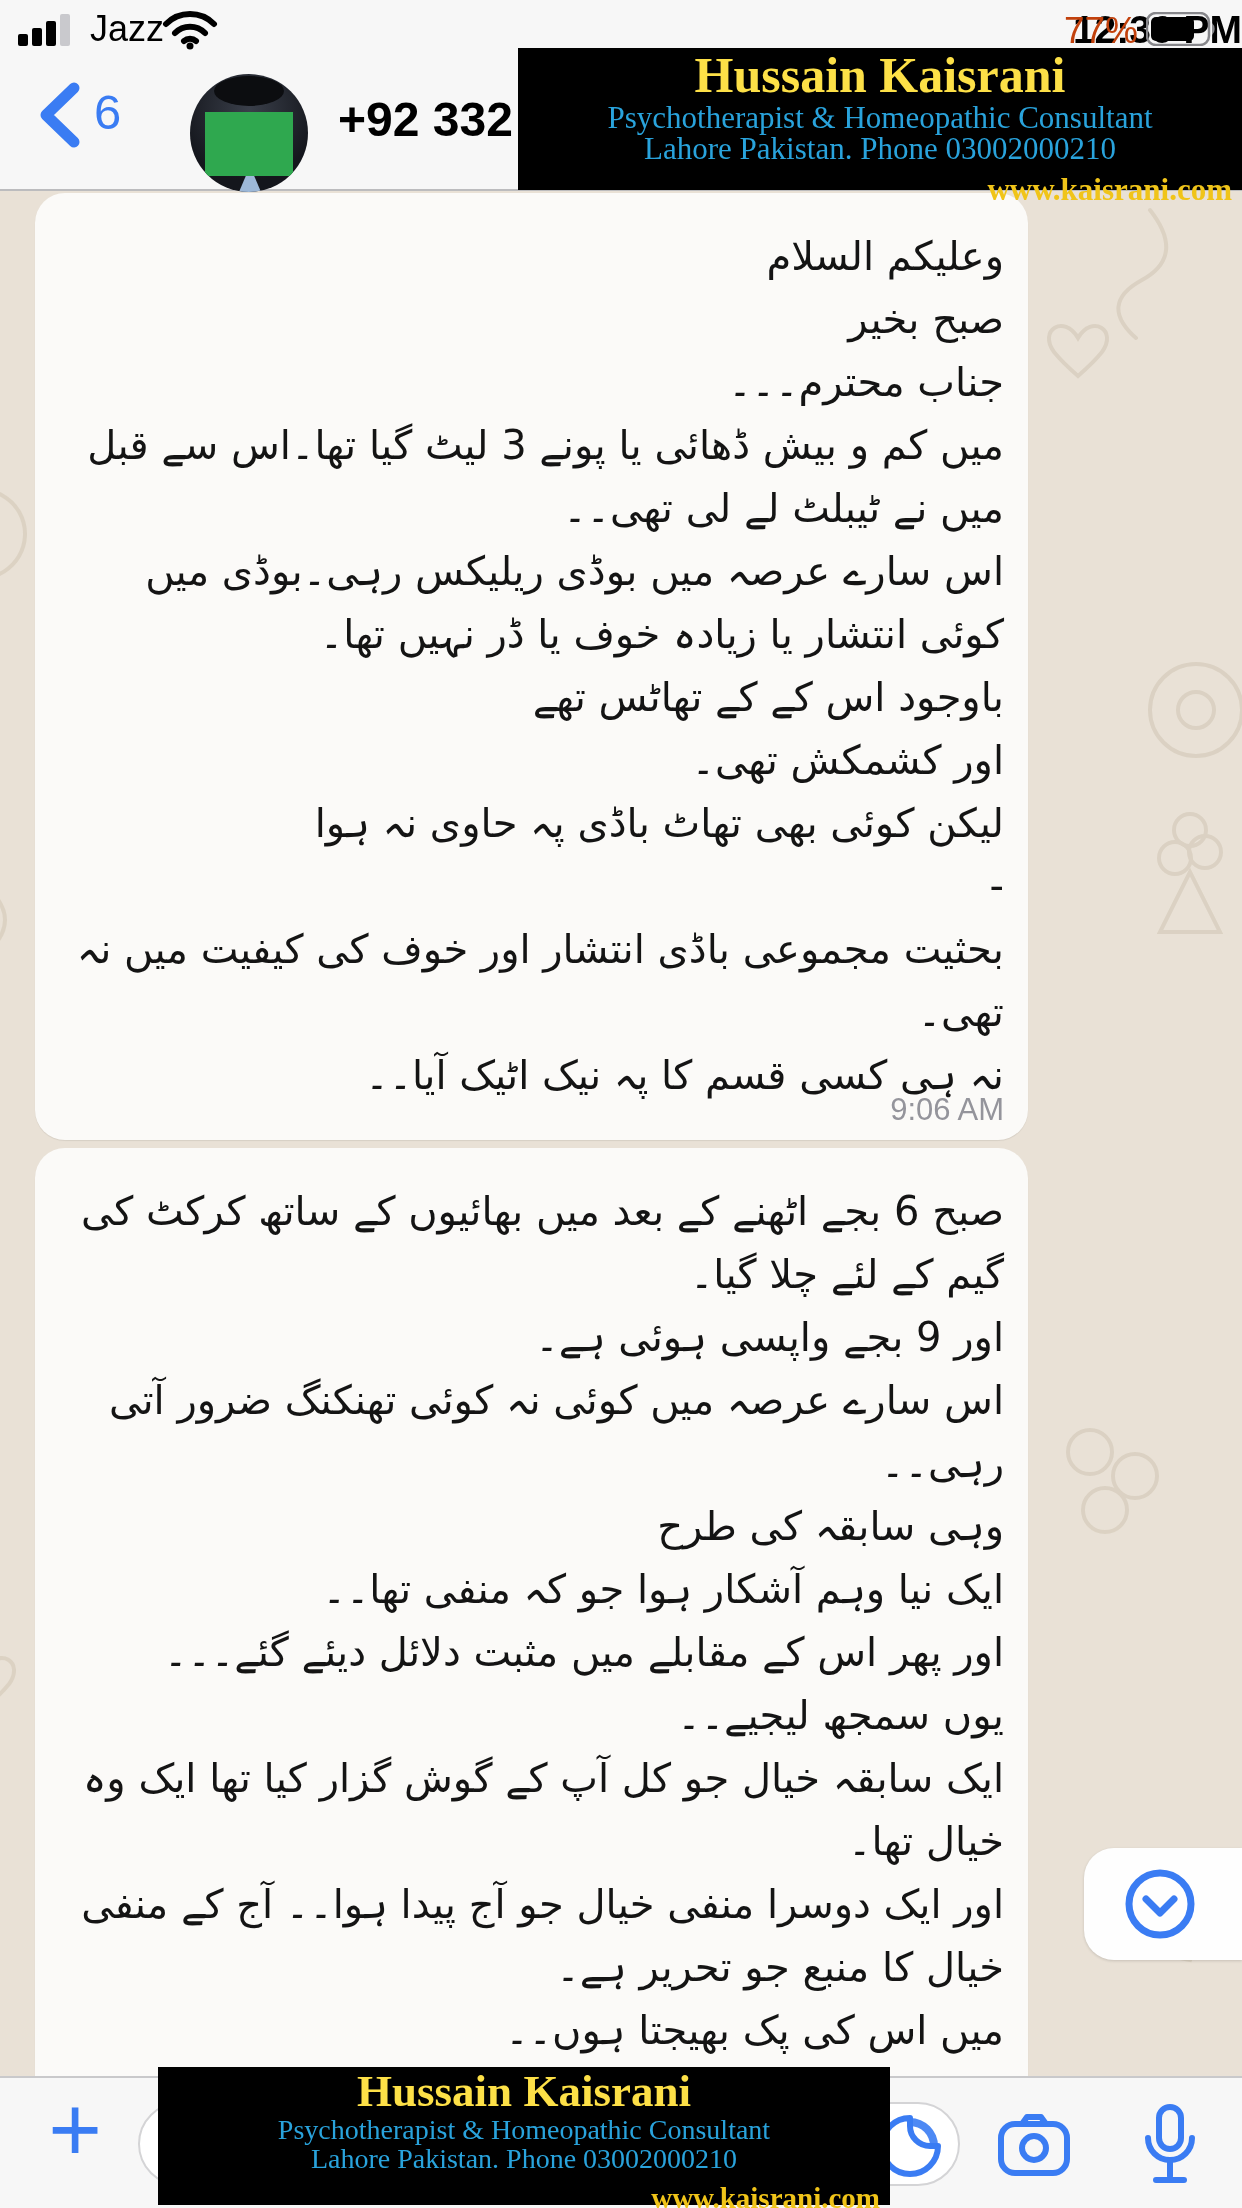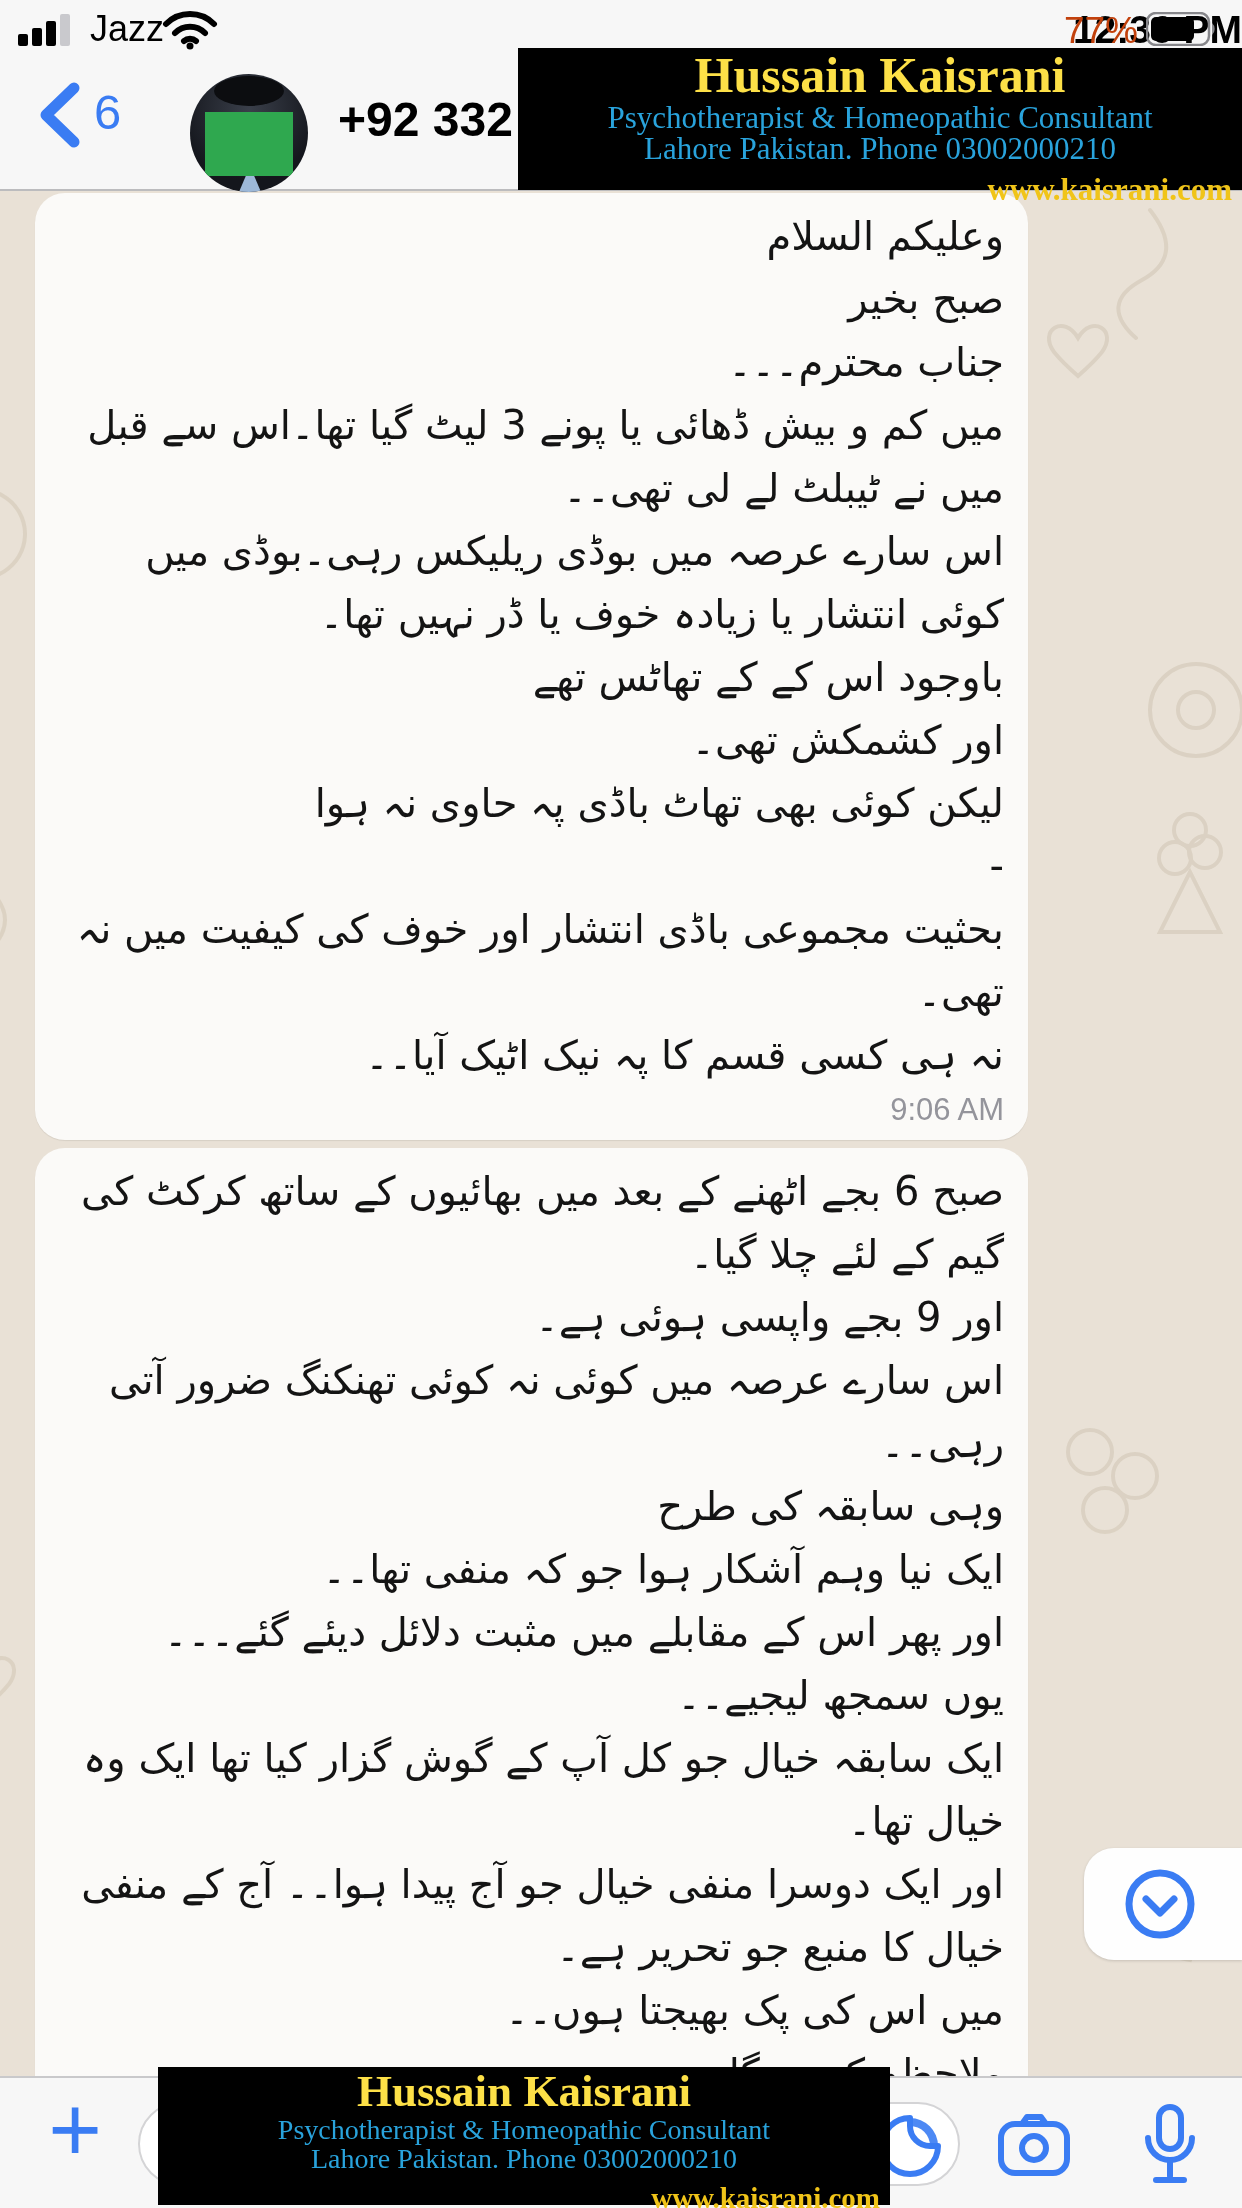--- a/index.html
+++ b/index.html
@@ -6,21 +6,21 @@
   .screen{position:relative;width:1242px;height:2208px;margin:0 auto;background:#F7F7F7;overflow:hidden;
           font-family:"Liberation Sans",sans-serif;}
   
   .chat-area{position:absolute;left:0;top:190px;width:1242px;height:1886px;background:#E9E1D6;overflow:hidden;}
   .doodles{position:absolute;left:0;top:0;}
   .doodle-hello{position:absolute;left:838px;top:352px;font:28px "Liberation Serif",serif;color:#CDC2B1;}
   .bubble{position:absolute;left:35px;width:993px;background:#FBFAF8;border-radius:30px;
           box-shadow:0 1px 1px rgba(0,0,0,.08);padding:0;box-sizing:border-box;overflow:hidden;}
   .bubble1{top:3px;height:947px;}
   .bubble2{top:958px;height:960px;}
-  .bubble-inner{padding:12px 24px 10px 24px;}
+  .bubble-inner{padding:12px 24px 10px 24px;margin-top:20px;}
   .msg-line{direction:rtl;text-align:right;font:40px/63px "DejaVu Sans",sans-serif;color:#141414;}
   .msg-time{position:absolute;right:24px;bottom:12px;font:31px "Liberation Sans",sans-serif;color:#94949B;}
   .scroll-btn{position:absolute;right:0;top:1658px;width:158px;height:112px;background:#FEFEFE;
               border-radius:30px 0 0 30px;box-shadow:0 1px 3px rgba(0,0,0,.15);}
   
   .header{position:absolute;left:0;top:0;width:1242px;height:191px;background:#F7F7F7;
           border-bottom:2px solid #BCBCBE;box-sizing:border-box;z-index:20;}
   .carrier{position:absolute;left:90px;top:8px;font:36px "Liberation Sans",sans-serif;color:#000;}
   .clock{position:absolute;left:0;top:8px;width:100%;text-align:right;font:700 39px "Liberation Sans",sans-serif;color:#000;}
   .batt-pct{position:absolute;right:104px;top:10px;font:37px "Liberation Sans",sans-serif;color:#c2410c;}

